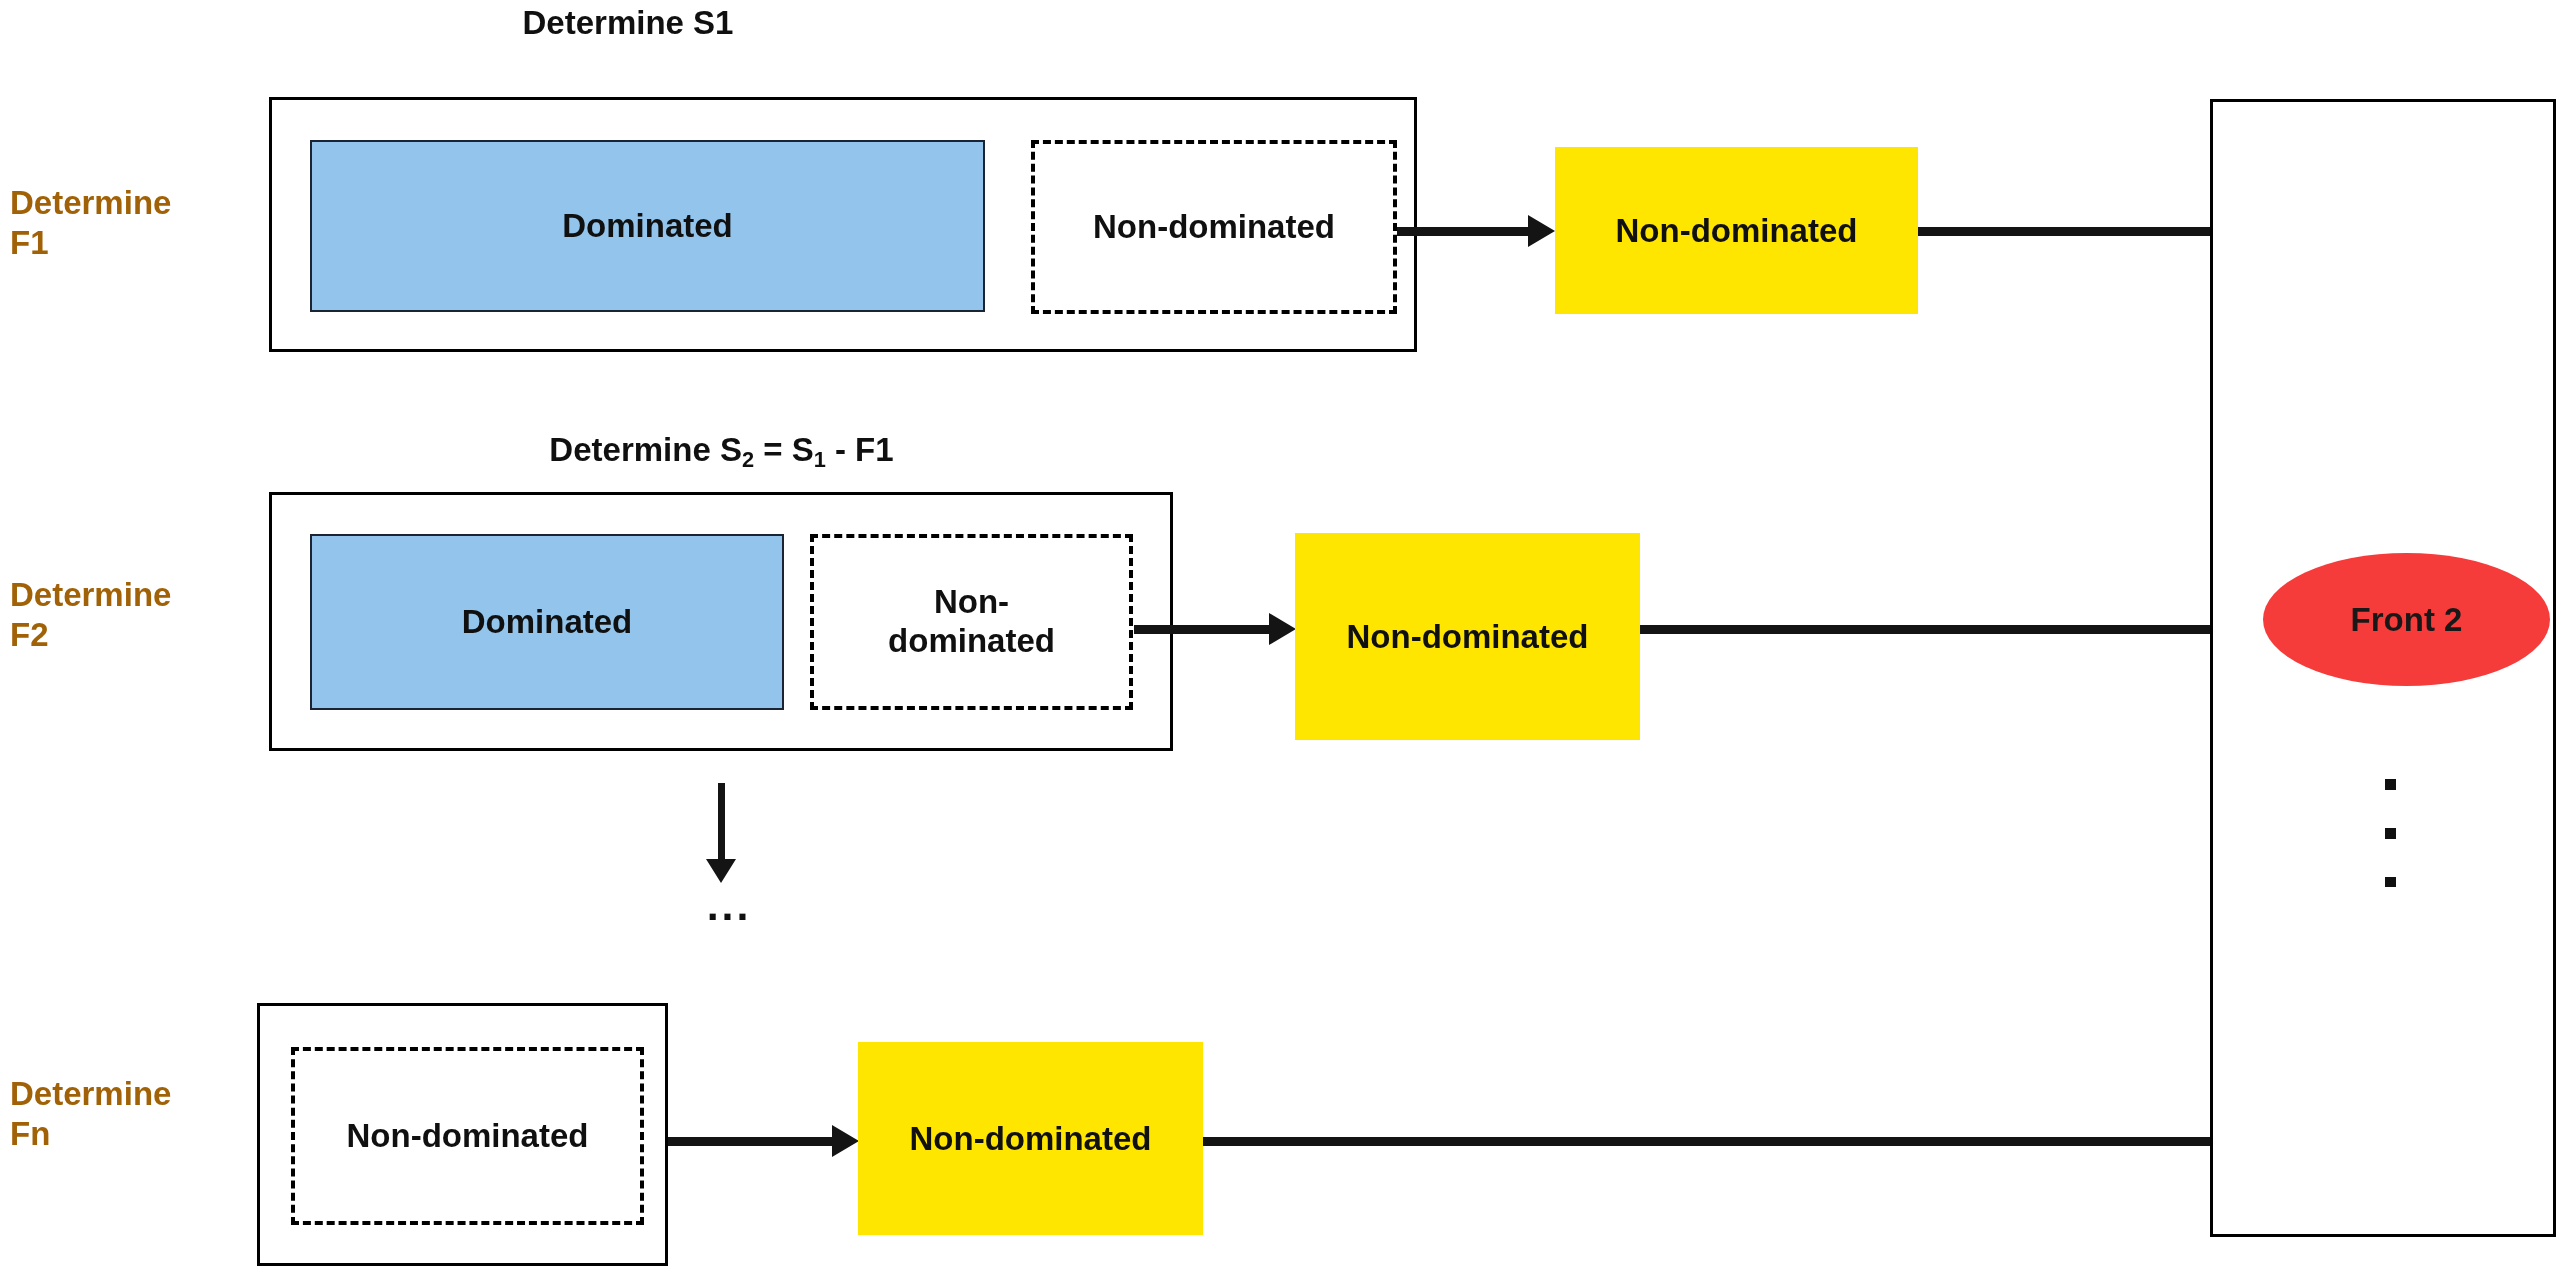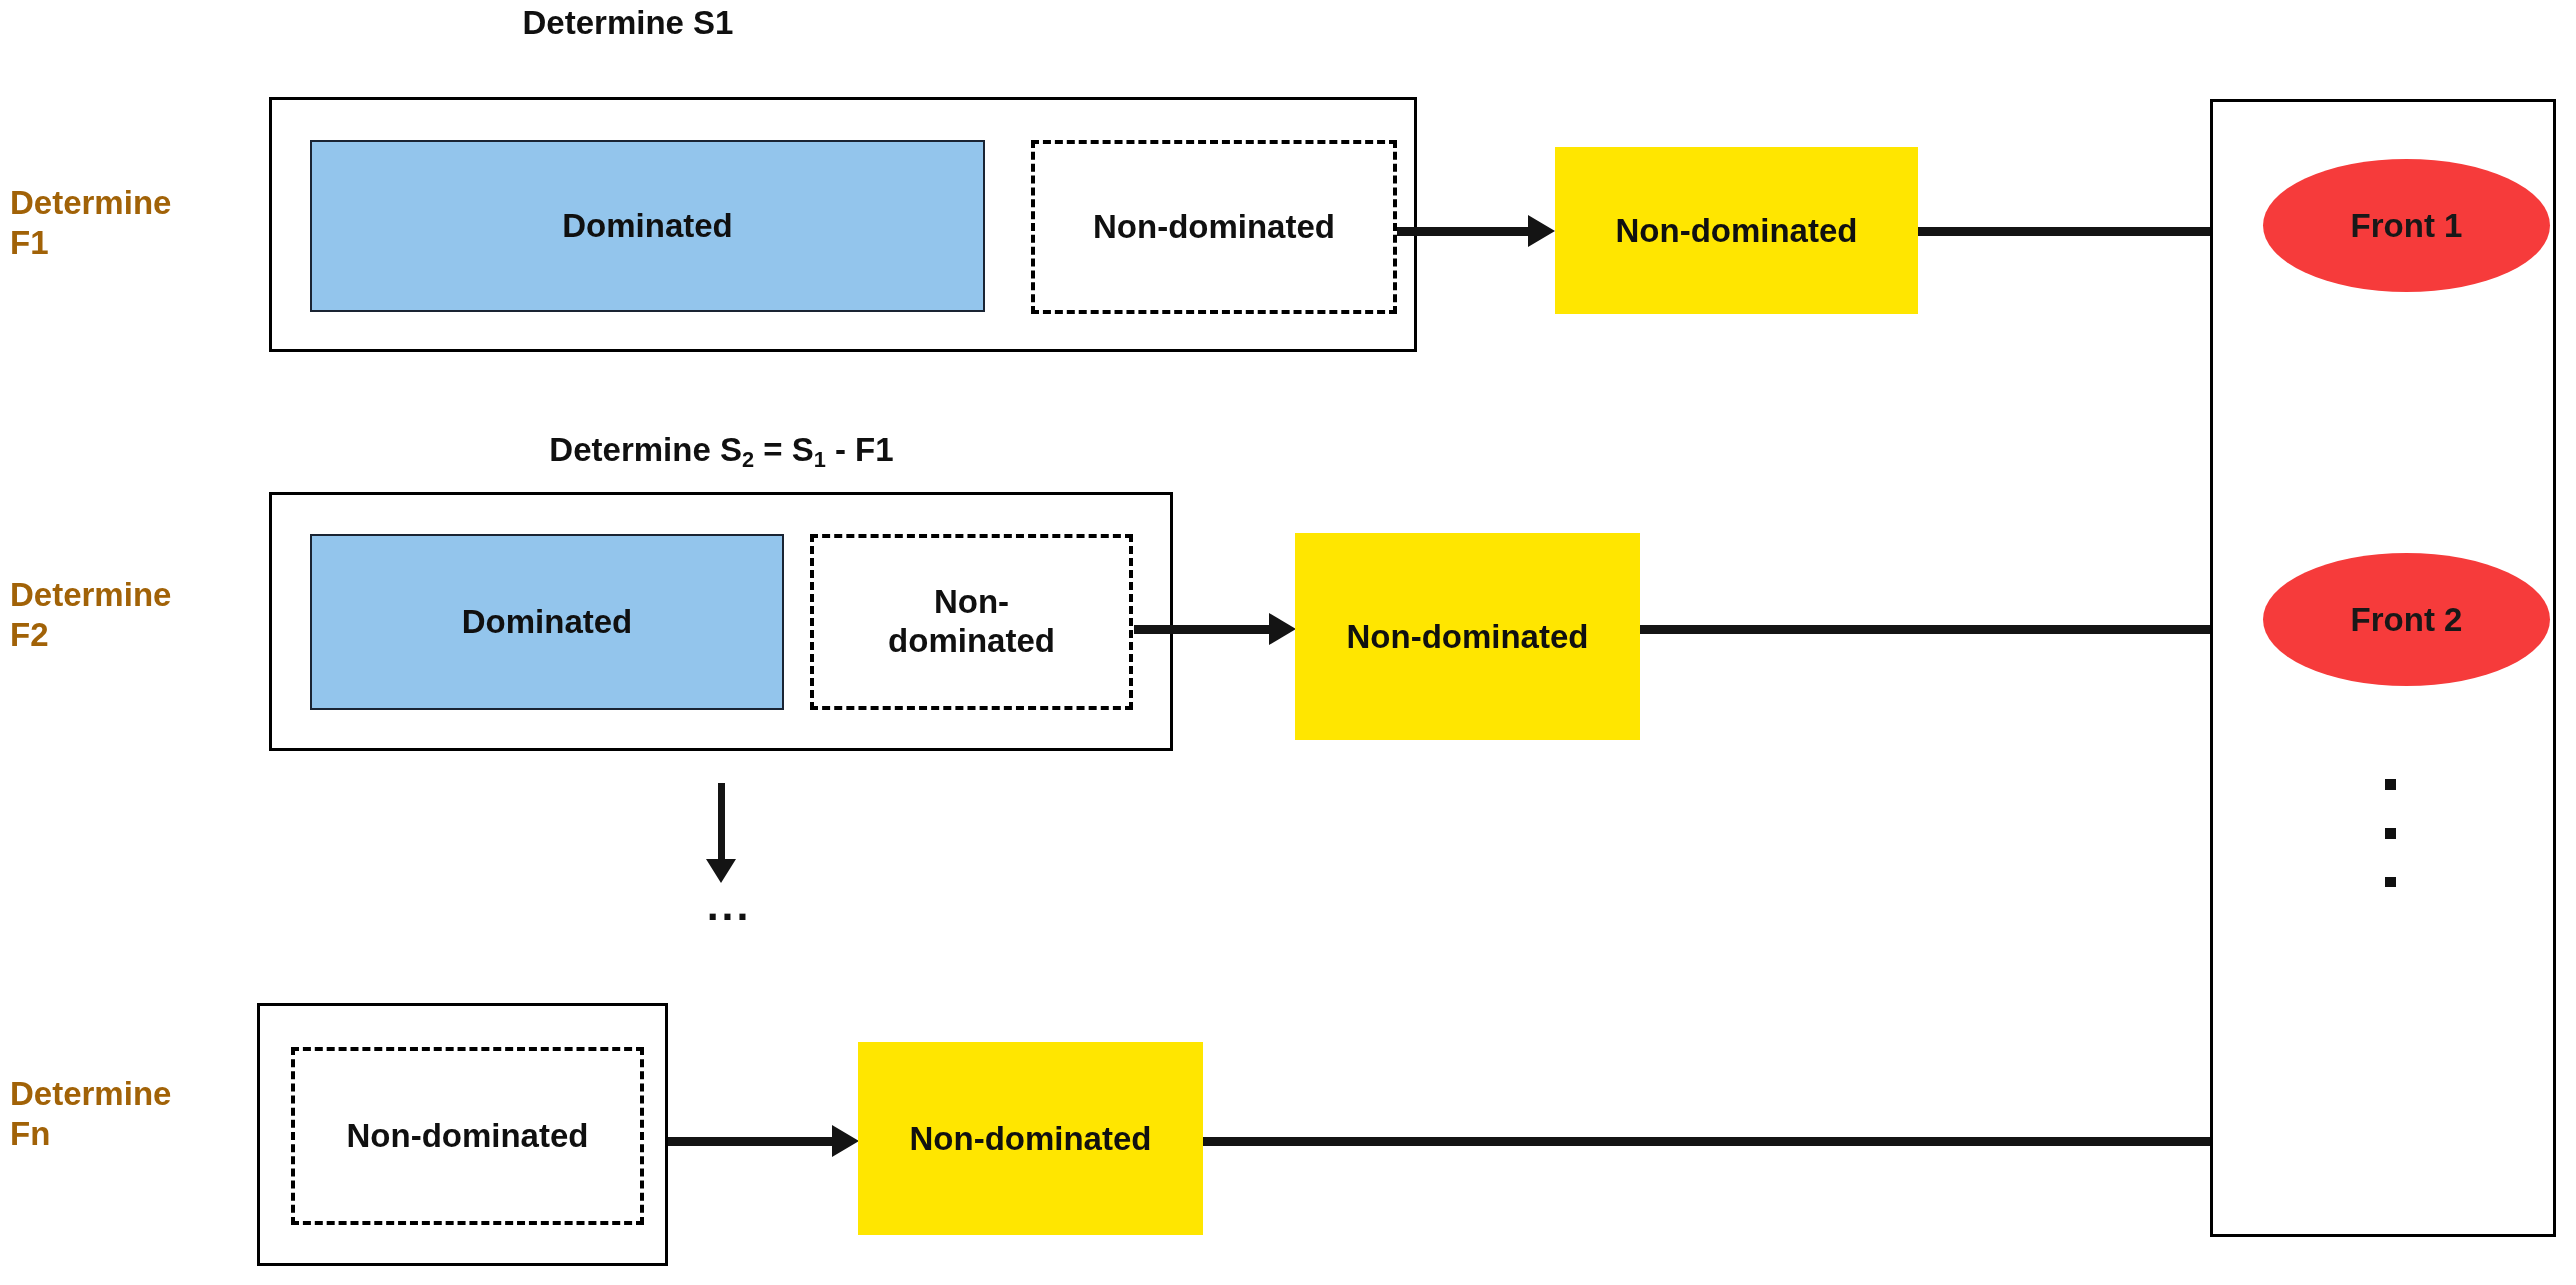--- a/index.html
+++ b/index.html
@@ -247,23 +247,20 @@
     <span class="lbl">Non-dominated</span>
   </div>
 
   <div class="abs arrow-h" style="left:1203px; top:1137px; width:1076px;">
     <div class="shaft" style="width:1042px;"></div>
     <div class="head" style="left:1042px;"></div>
   </div>
 
   <div class="abs fronts-panel" style="left:2210px; top:99px; width:346px; height:1138px;"></div>
 
-  <div class="abs front-ellipse" style="left:2263px; top:159px; width:287px; height:133px;">
-    <span class="lbl">Front 1</span>
-  </div>
 
   <div class="abs front-ellipse" style="left:2263px; top:553px; width:287px; height:133px;">
     <span class="lbl">Front 2</span>
   </div>
 
   <div class="abs dots-v-wrap" style="left:2383px; top:779px; width:14.4px;">
     <div class="dot"></div>
     <div class="dot"></div>
     <div class="dot"></div>
   </div>

